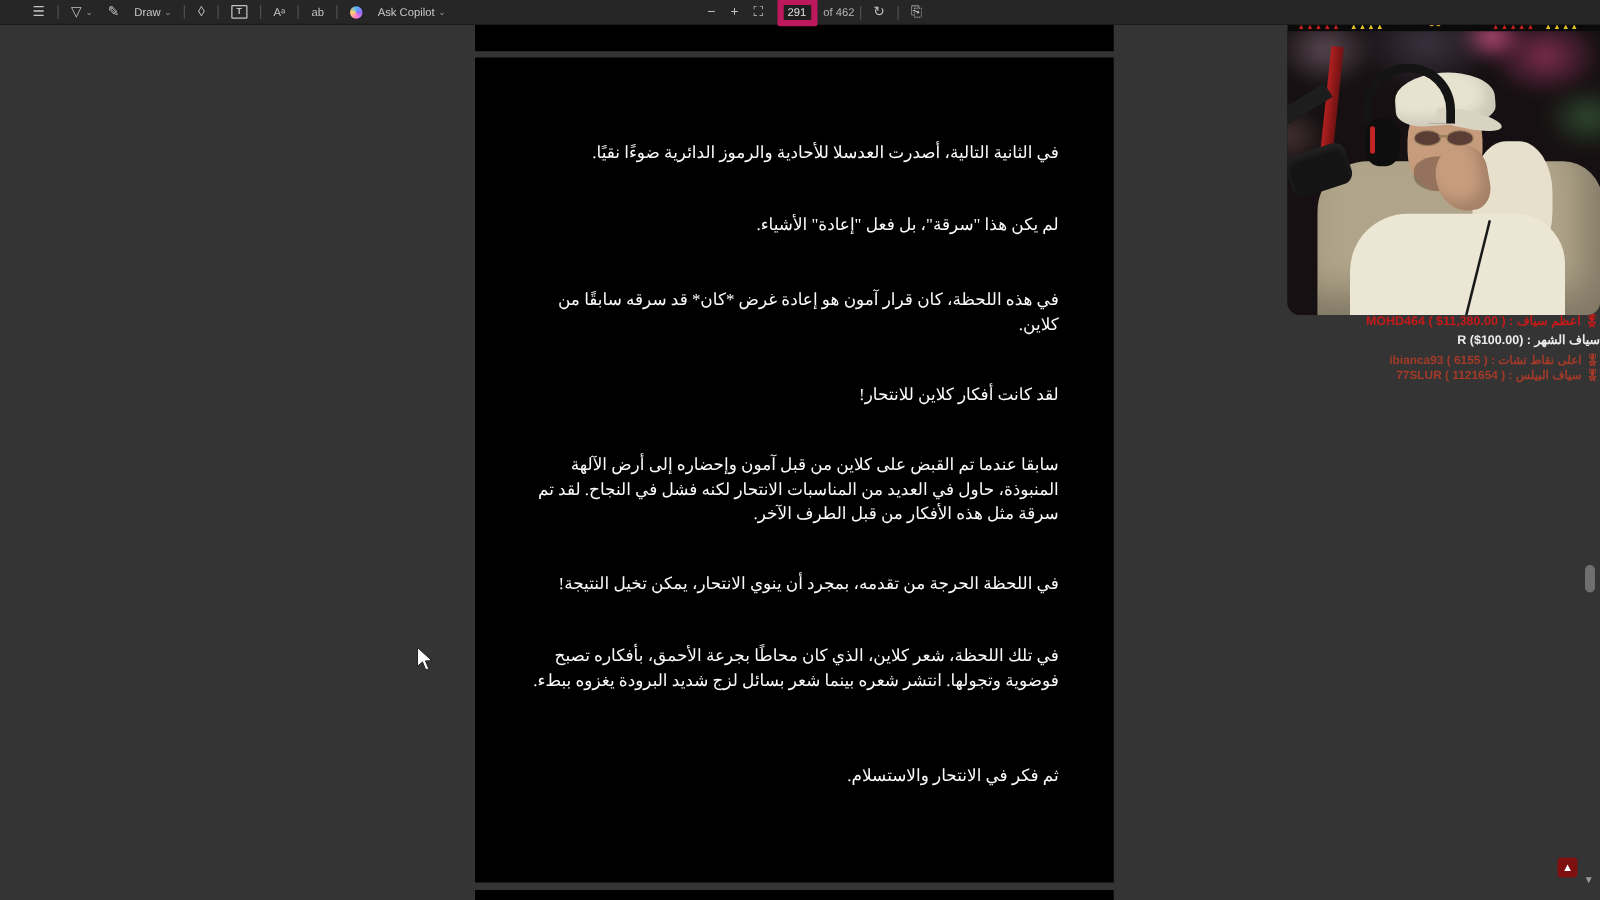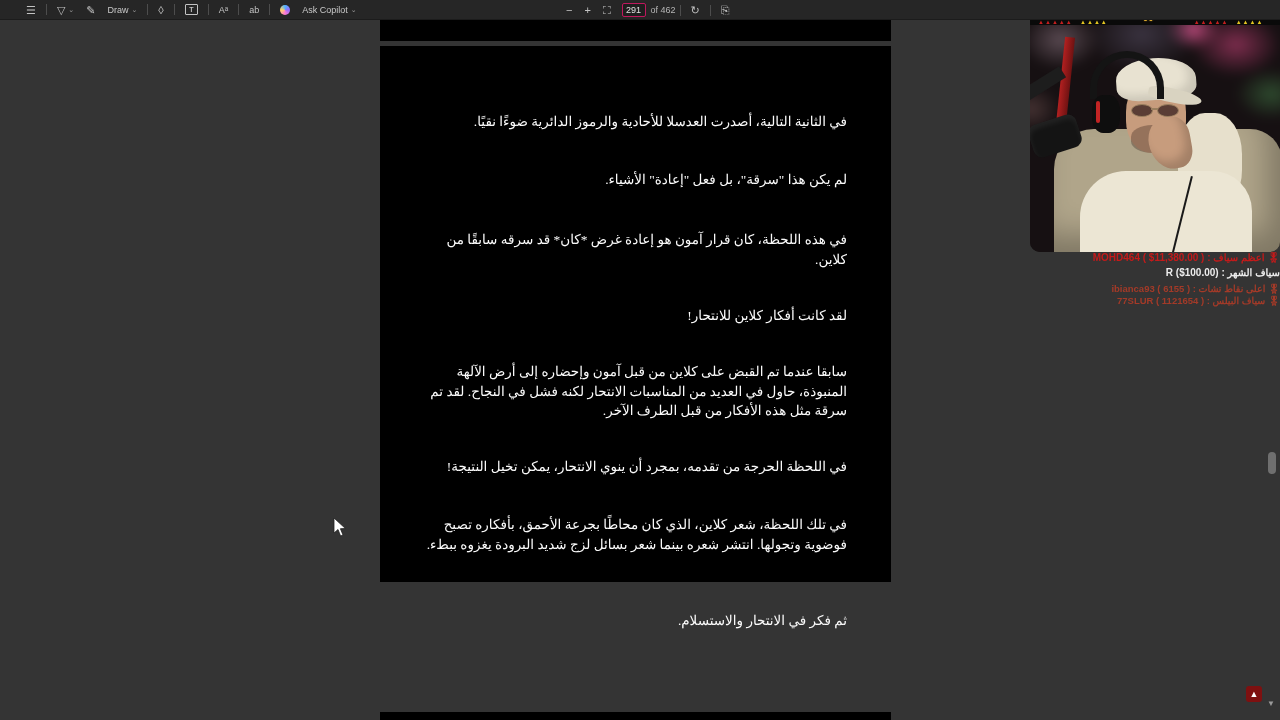--- a/index.html
+++ b/index.html
@@ -21,29 +21,29 @@
   .tbi .g.small{font-size:9px}
   .tb-label{margin-left:12px;color:#c9c9c9}
   .chev{font-size:7px;margin-left:3px;color:#9a9a9a}
   .sep{width:1px;height:11px;background:#4d4d4d;margin:0 4px}
   .tbox{display:inline-flex;align-items:center;justify-content:center;
     width:11px;height:9px;border:1px solid #c3c3c3;border-radius:1px;
     font-size:7px;font-weight:bold;line-height:9px}
   .copilot-dot{width:10px;height:10px;border-radius:50%;
     background:conic-gradient(#4fb3ff,#9a6bff,#ff7ad0,#ffd06b,#4fb3ff);display:inline-block}
   .page-input{
-    width:22px;height:12px;background:#1e1e1e;border:1px solid #be185d;border-radius:2px;
+    width:22px;height:12px;background:#1e1e1e;border:5px solid #be185d;border-radius:2px;
     color:#e0e0e0;font-size:9px;text-align:center;margin:0 5px;font-family:"Liberation Sans",sans-serif;padding:0;
   }
   .of-label{color:#b5b5b5}
 
   
   .page{position:absolute;left:380px;width:511px;background:#000}
   .page-top{top:20px;height:21px}
-  .page-main{top:46px;height:536px}
+  .page-main{top:46px;height:660px}
   .page-bot{top:712px;height:8px}
   .doc{
     position:absolute;inset:0;direction:rtl;color:#fbfbfb;
     font-family:"Liberation Serif","DejaVu Serif",serif;
     font-size:13.5px;line-height:19.5px;
   }
   .para{position:absolute;right:44px;width:424px;margin:0;text-align:right}
 
   
   .cam-wrap{position:absolute;left:1030px;top:8px;width:250px;z-index:10}

